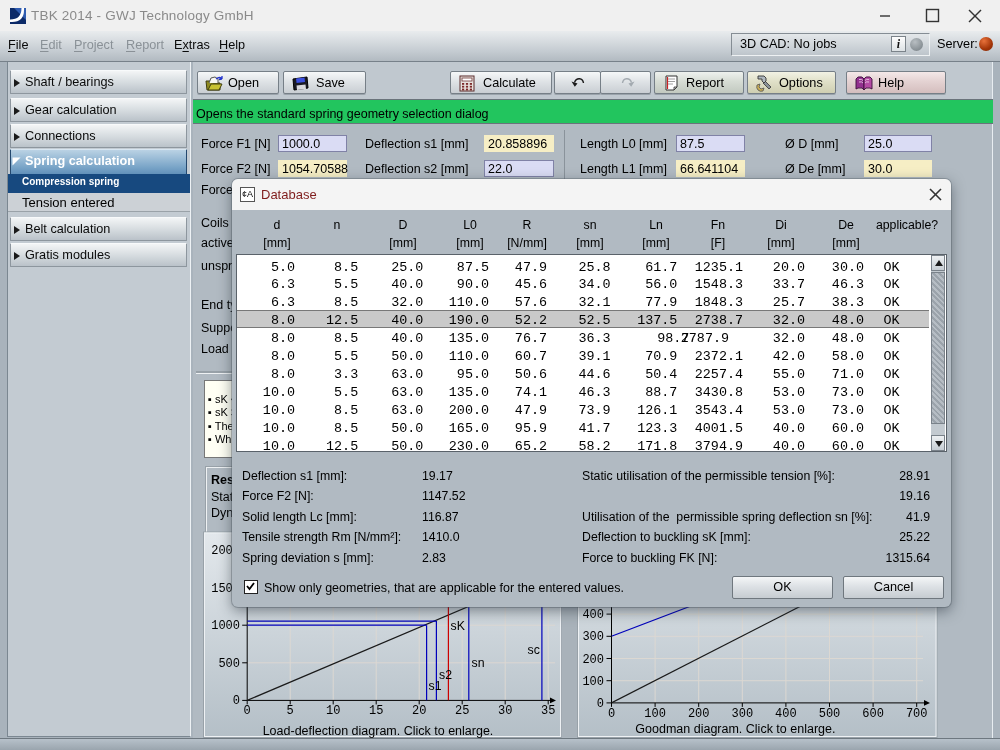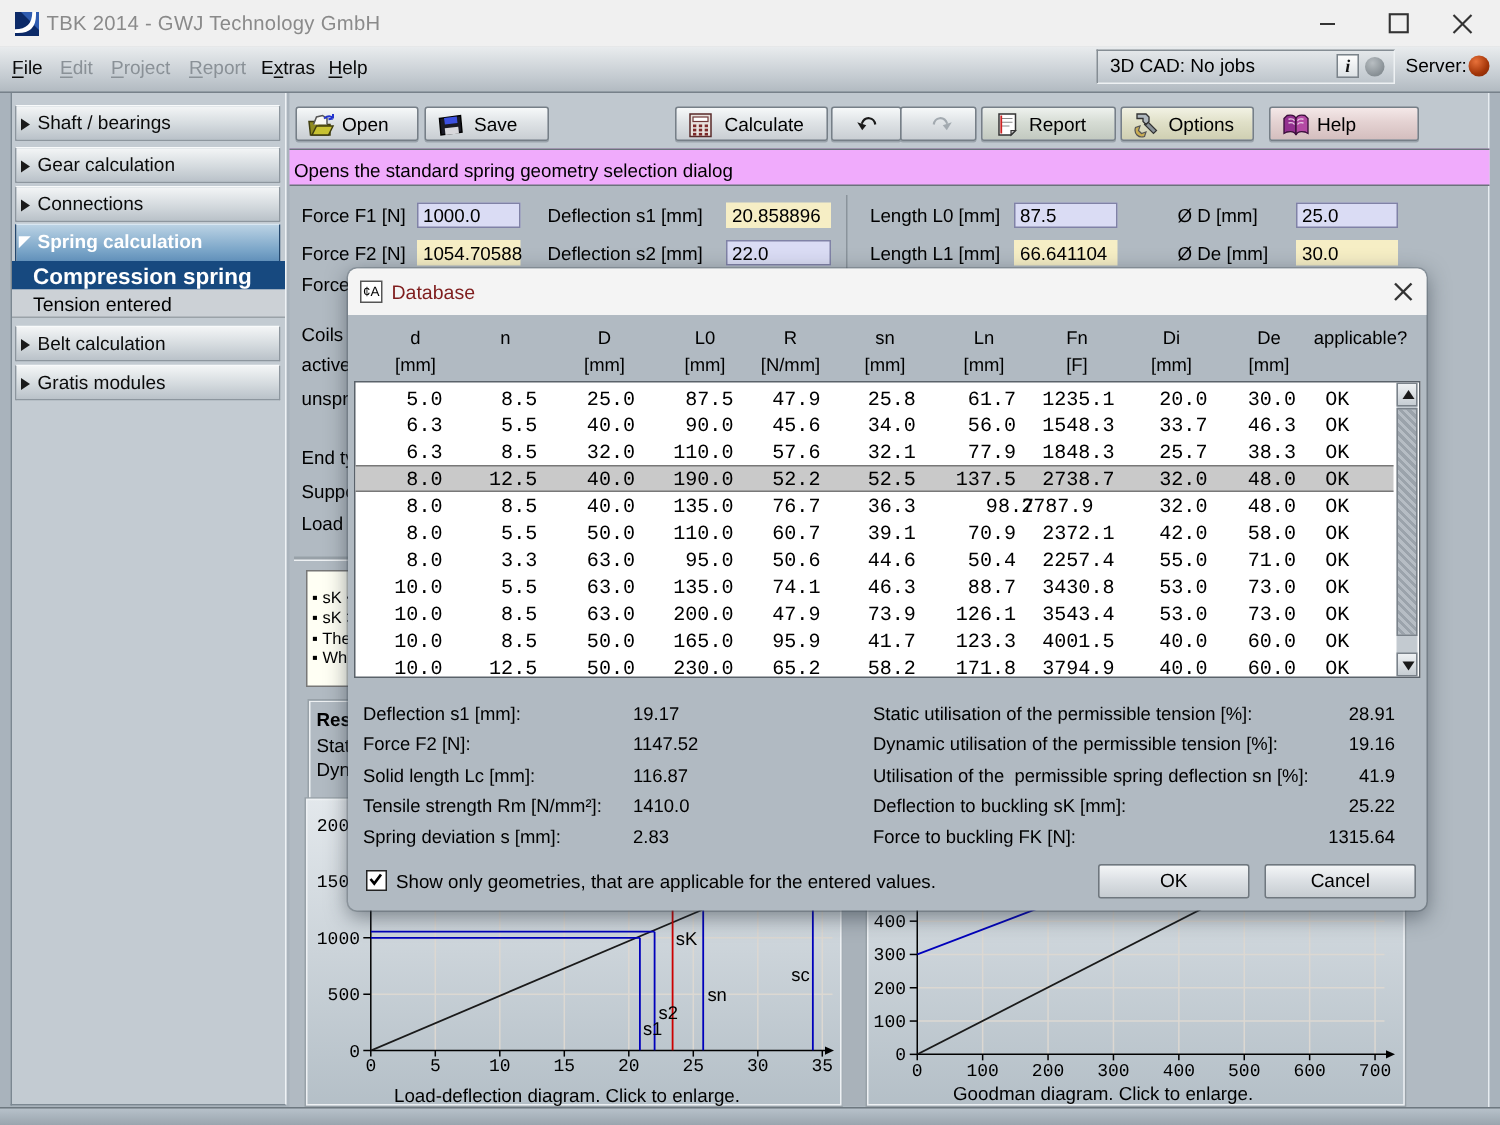--- a/index.html
+++ b/index.html
@@ -7,21 +7,21 @@
   font-family:"Liberation Sans",sans-serif;background:#a9b3bc;}
 .abs{position:absolute;}
 #titlebar{left:0;top:0;width:1000px;height:31px;background:#f0f0f0;border-bottom:1px solid #d5d5d5;}
 #apptitle{left:31px;top:8px;font-size:13.5px;color:#8a8a8a;letter-spacing:0.2px;}
 #menubar{left:0;top:31px;width:1000px;height:30px;
   background:linear-gradient(#e9ecee,#c3cad0 70%,#b2bac1);border-bottom:1px solid #77818a;}
 .menuitem{top:38px;font-size:12.7px;color:#0a0a0a;}
 .menudis{color:#8a9197;}
 .menuitem u{text-decoration:underline;text-underline-offset:2px;}
 #toolband{left:193px;top:62px;width:799px;height:676px;background:#b1bac2;}
-#statusbar{left:193px;top:99px;width:800px;height:25px;background:#f0abfc;
+#statusbar{left:193px;top:99px;width:800px;height:25px;background:#22c55e;
   border-top:1px solid #6a737b;border-bottom:1px solid #6a737b;box-sizing:border-box;}
 #statustext{left:3px;top:7px;font-size:12.5px;color:#000;}
 .tbtn{top:71px;height:23px;box-sizing:border-box;border:1px solid #767f87;border-radius:2px;
   background:linear-gradient(#f6f8f9,#dfe3e6 45%,#c9ced3);box-shadow:0 1px 0 #9aa3ab;}
 .tbtn .lbl{position:absolute;top:4px;font-size:12.7px;color:#000;}
 
 .sbtn{left:10px;width:177px;box-sizing:border-box;border:1px solid #8d969e;border-top:1px solid #f8fafb;border-radius:1px;
   background:linear-gradient(#f3f5f6,#d4dade 55%,#bac2c9);}
 .sbtn .txt{position:absolute;left:14px;top:4px;font-size:12.7px;color:#0a0a0a;}
 .tri{position:absolute;left:2.5px;top:8px;width:0;height:0;border-left:6px solid #1a1a1a;border-top:4.5px solid transparent;border-bottom:4.5px solid transparent;}
@@ -177,21 +177,21 @@
     <span class="tri"></span>
     <span class="txt">Connections</span>
   </div>
 <div class="abs sbtn" style="top:149px;height:36px;background:linear-gradient(#bad2e4,#7aa5c8 50%,#3f73a6);border-color:#24486e;border-top-color:#d8e6f1;">
   <svg style="position:absolute;left:1px;top:7px" width="9" height="9">
       <path d="M0.5 0.5 L8.5 0.5 L0.5 8.5 Z" fill="#fff"></path>
     </svg>
   <span class="txt" style="color:#fff;font-weight:bold;">Spring calculation</span>
   </div>
 <div class="abs" style="left:8px;top:173.5px;width:182px;height:19px;background:#17497f;">
-  <span style="position:absolute;left:14px;top:2px;font-size:15px;font-weight:bold;color:#fff;">Compression spring</span>
+  <span style="position:absolute;left:14px;top:2px;font-size:10px;font-weight:bold;color:#fff;">Compression spring</span>
   </div>
 <div class="abs" style="left:8px;top:192.5px;width:182px;height:19.5px;background:#ccd1d6;border-bottom:1px solid #9aa2a8;box-sizing:border-box;">
   <span style="position:absolute;left:14px;top:2px;font-size:13px;color:#000;">Tension entered</span>
   </div>
 <div class="abs sbtn" style="top:216.5px;height:24px;">
     <span class="tri"></span>
     <span class="txt">Belt calculation</span>
   </div>
 <div class="abs sbtn" style="top:242.5px;height:24px;">
     <span class="tri"></span>
@@ -584,21 +584,20 @@
 <div class="abs resl" style="left:10px;top:310px;">Force F2 [N]:</div>
 <div class="abs resv" style="left:190px;top:310px;">1147.52</div>
 <div class="abs resl" style="left:10px;top:330.5px;">Solid length Lc [mm]:</div>
 <div class="abs resv" style="left:190px;top:330.5px;">116.87</div>
 <div class="abs resl" style="left:10px;top:351px;">Tensile strength Rm [N/mm²]:</div>
 <div class="abs resv" style="left:190px;top:351px;">1410.0</div>
 <div class="abs resl" style="left:10px;top:372px;">Spring deviation s [mm]:</div>
 <div class="abs resv" style="left:190px;top:372px;">2.83</div>
 <div class="abs resl" style="left:350px;top:289.5px;">Static utilisation of the permissible tension [%]:</div>
 <div class="abs resv" style="left:698px;top:289.5px;transform:translateX(-100%);">28.91</div>
-<div class="abs resl" style="left:350px;top:310px;">Dynamic utilisation of the permissible tension [%]:</div>
 <div class="abs resv" style="left:698px;top:310px;transform:translateX(-100%);">19.16</div>
 <div class="abs resl" style="left:350px;top:330.5px;">Utilisation of the&nbsp; permissible spring deflection sn [%]:</div>
 <div class="abs resv" style="left:698px;top:330.5px;transform:translateX(-100%);">41.9</div>
 <div class="abs resl" style="left:350px;top:351px;">Deflection to buckling sK [mm]:</div>
 <div class="abs resv" style="left:698px;top:351px;transform:translateX(-100%);">25.22</div>
 <div class="abs resl" style="left:350px;top:372px;">Force to buckling FK [N]:</div>
 <div class="abs resv" style="left:698px;top:372px;transform:translateX(-100%);">1315.64</div>
 
 <div class="abs" style="left:12px;top:401px;width:14px;height:14px;background:#fff;border:1.5px solid #222;box-sizing:border-box;">
   <svg style="position:absolute;left:0px;top:0px" width="11" height="11">

